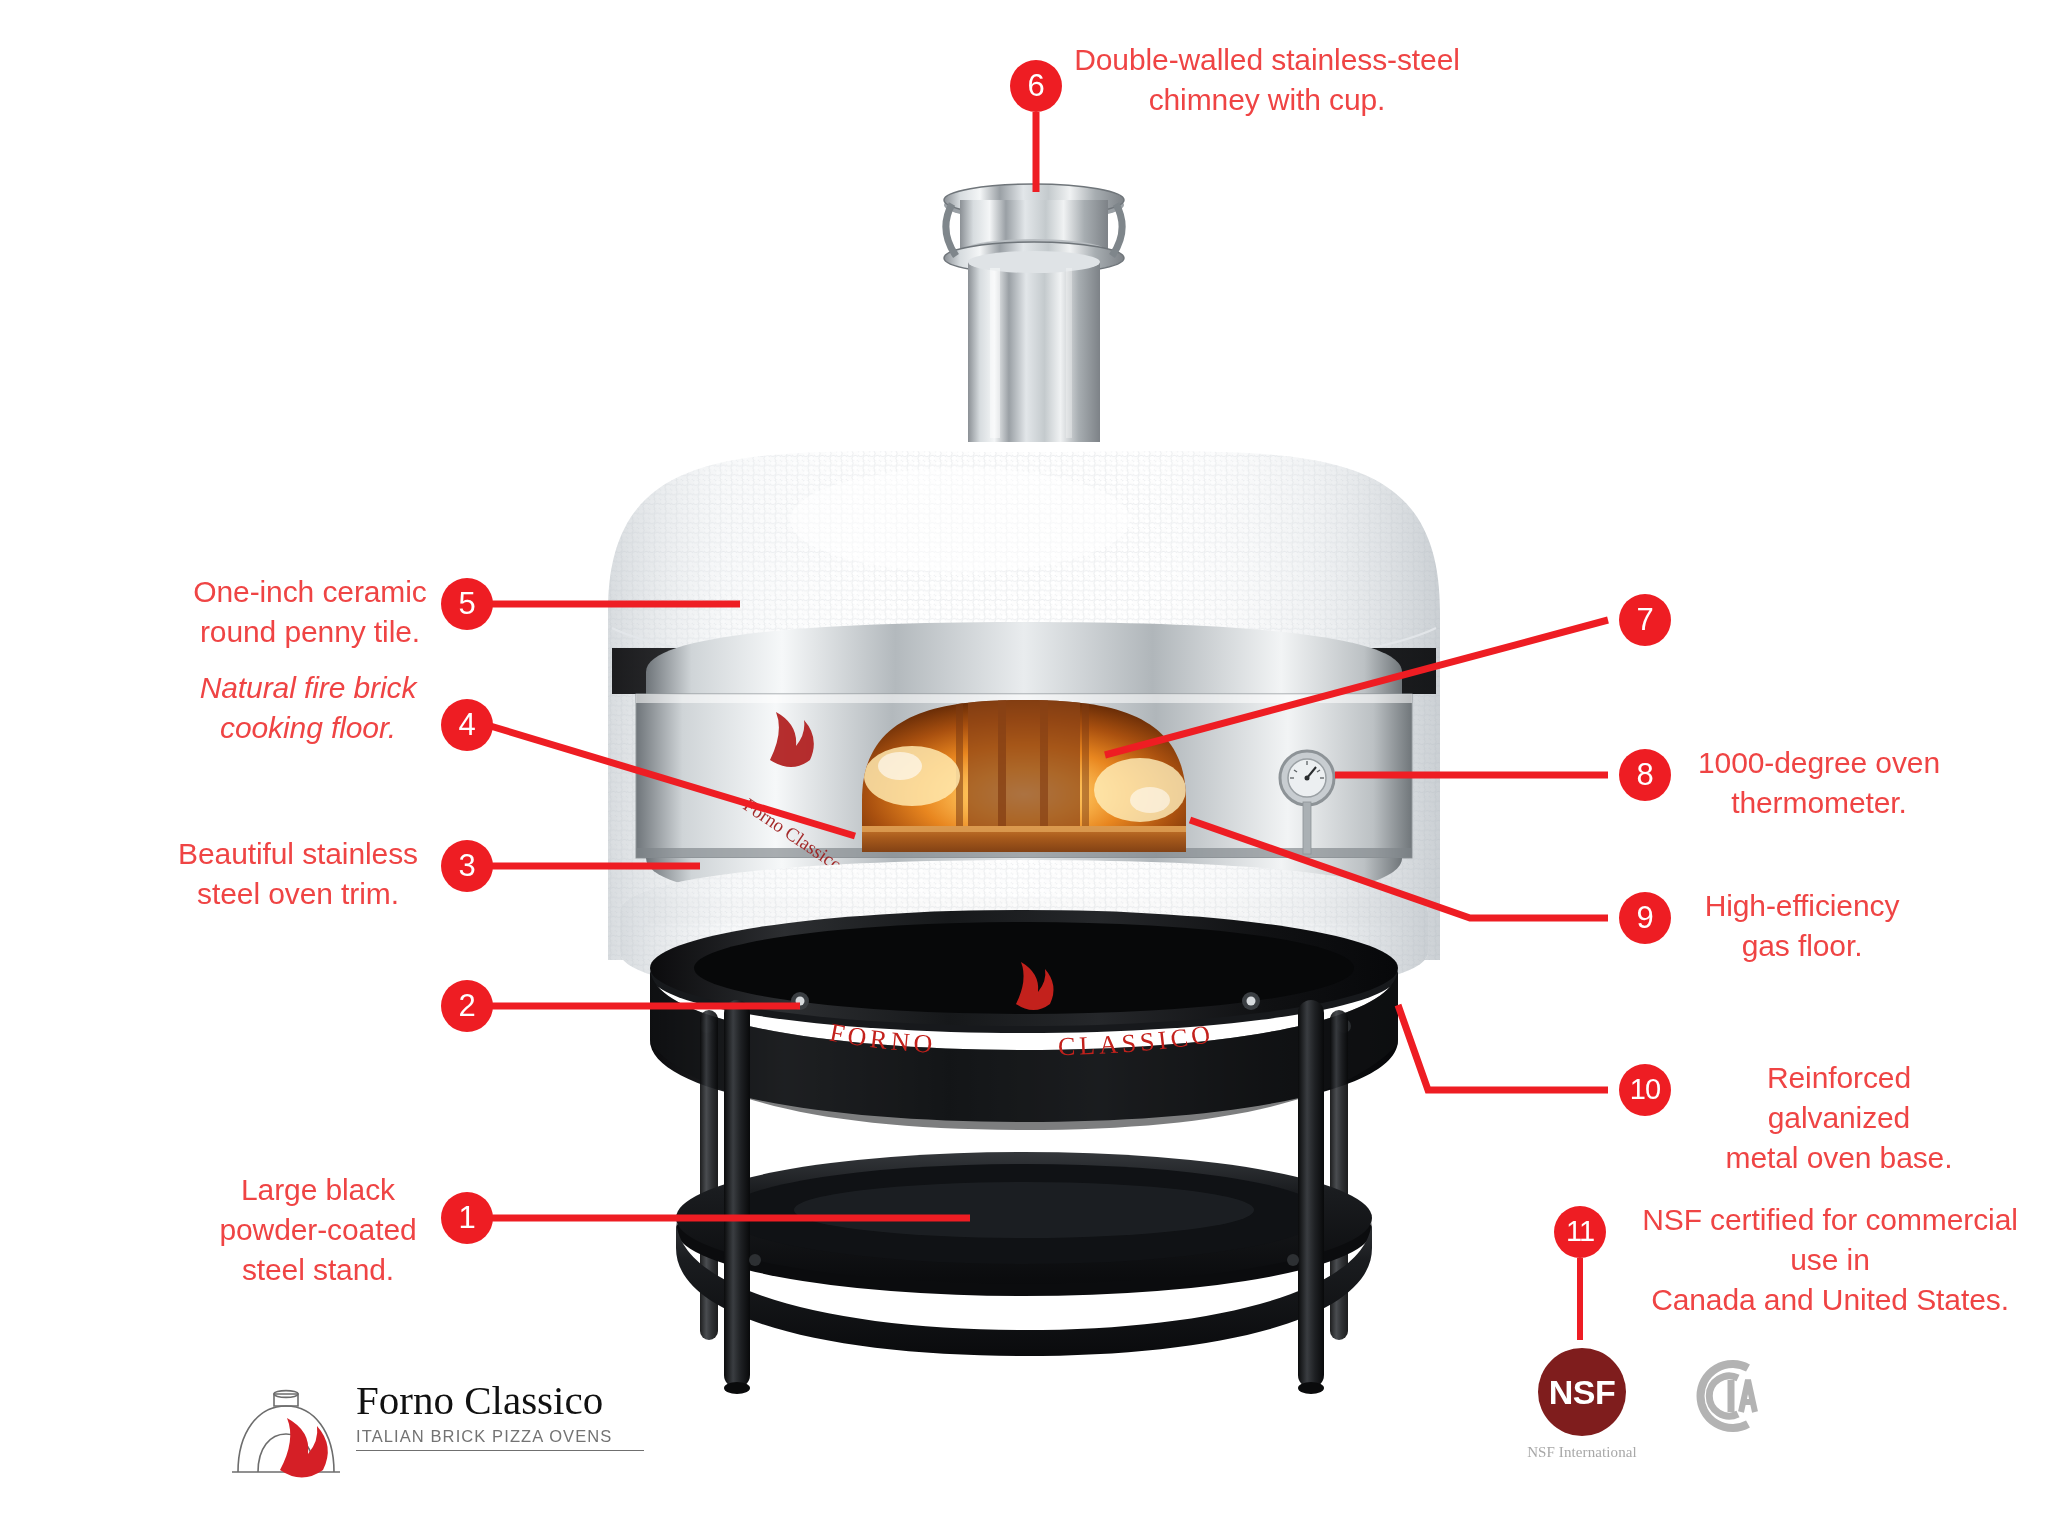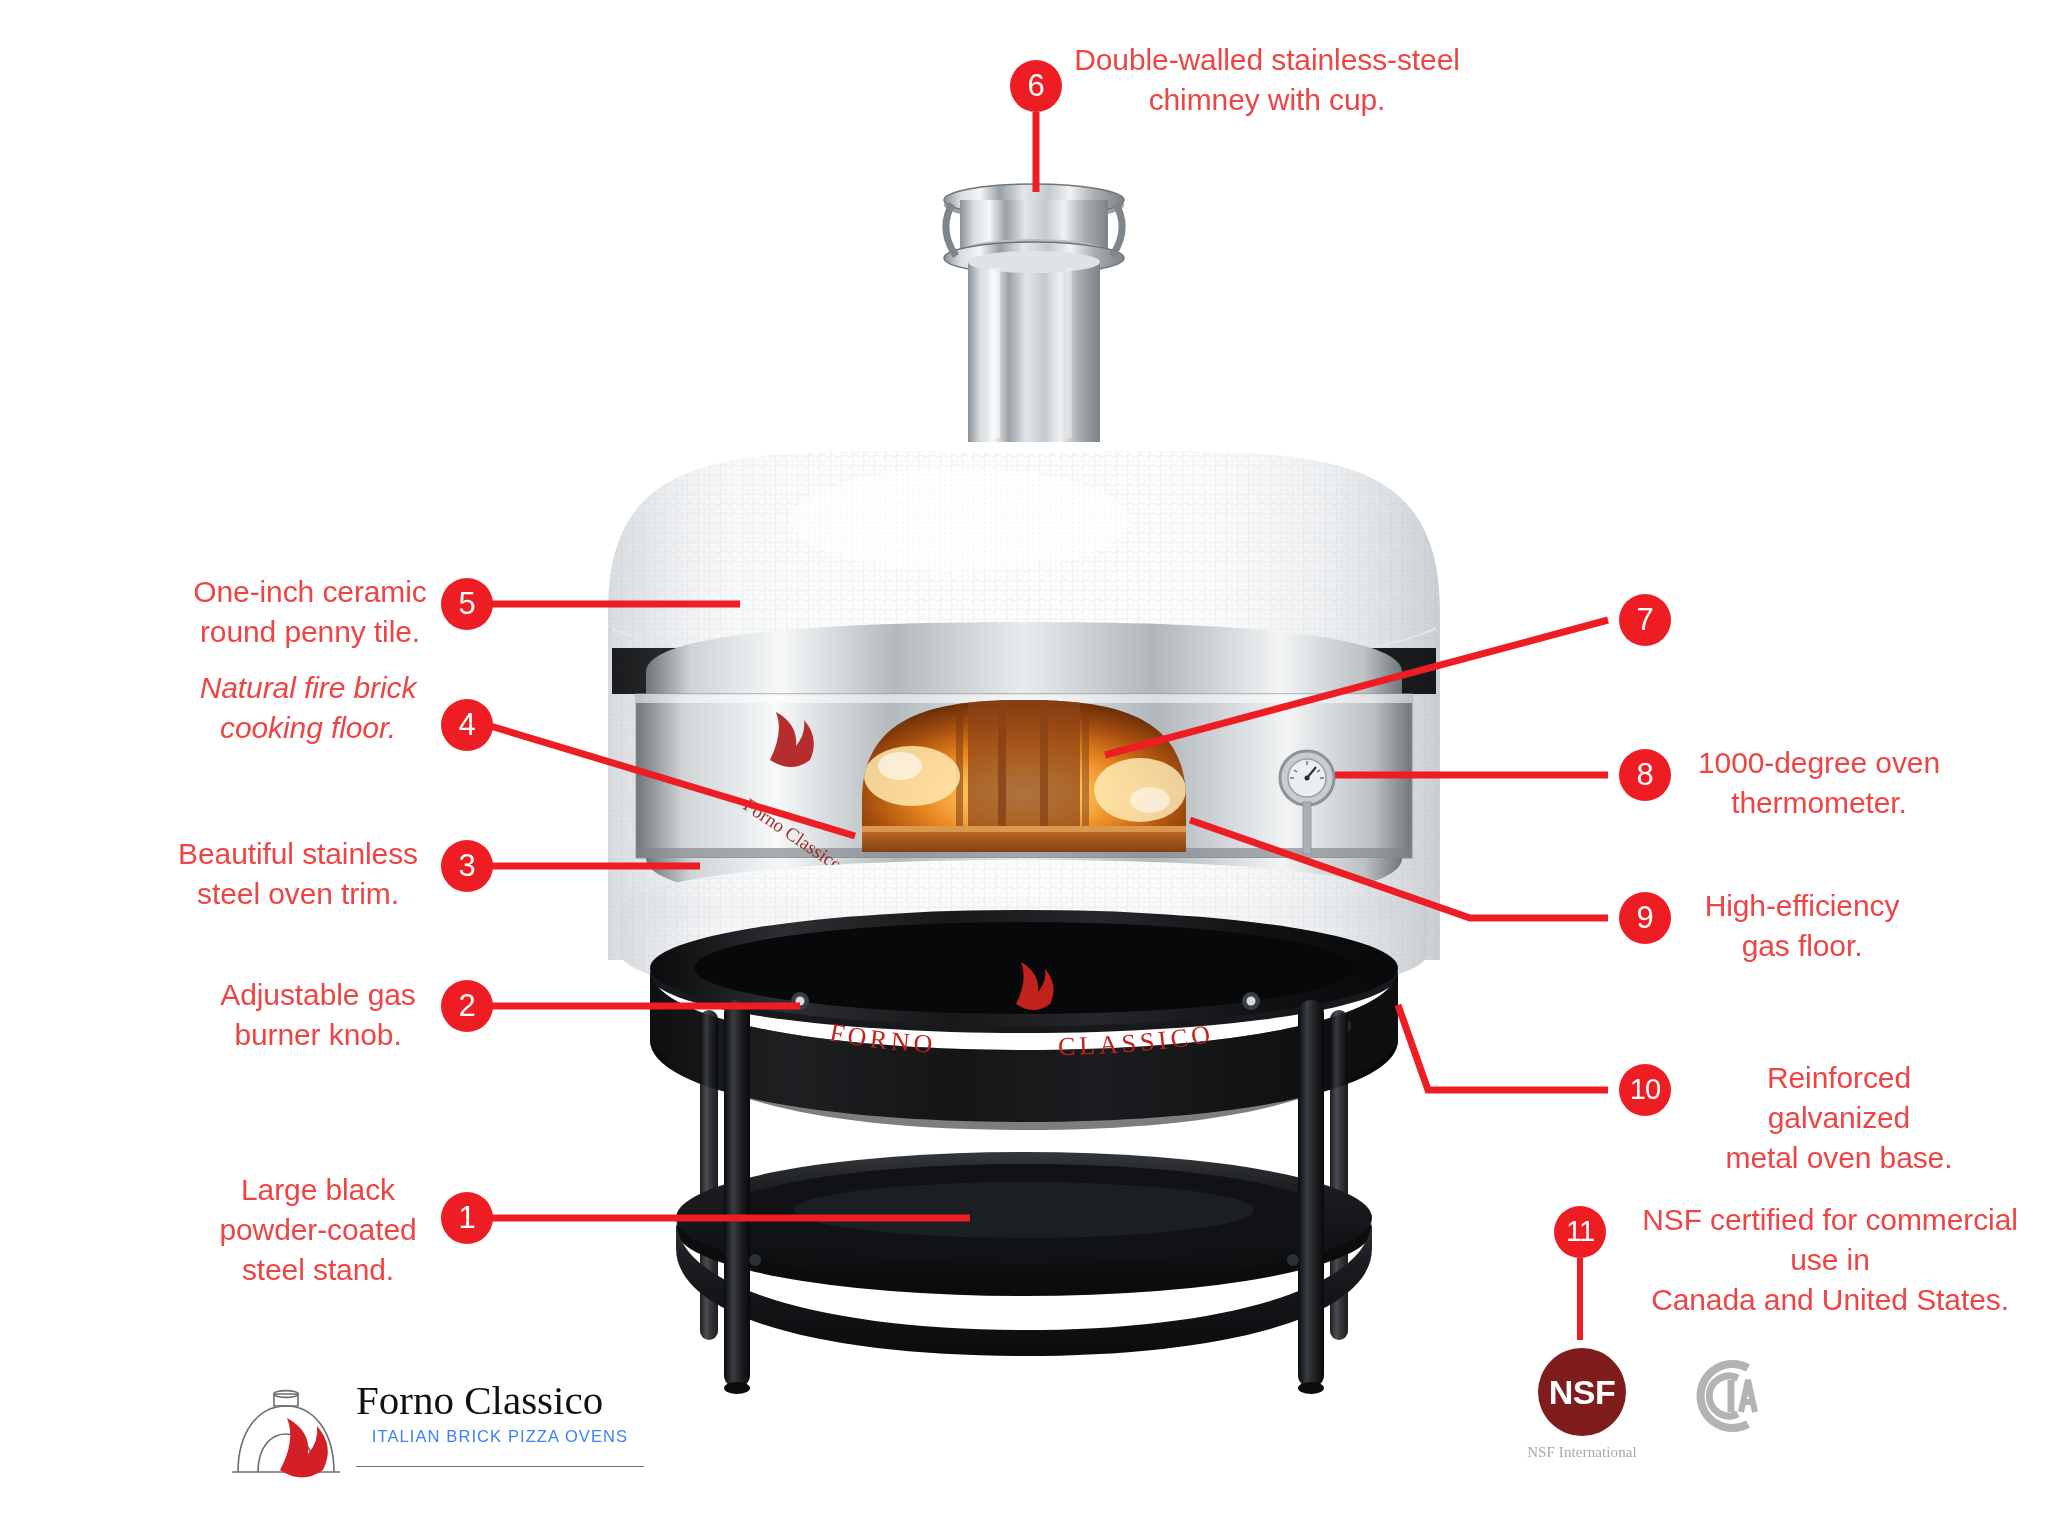--- a/index.html
+++ b/index.html
@@ -74,27 +74,27 @@
     font-family: "Liberation Serif", serif;
     font-size: 41px;
     color: #111111;
     line-height: 1;
     white-space: nowrap;
   }
   #brand-tag {
     font-family: "Liberation Sans", sans-serif;
     font-size: 16.5px;
     letter-spacing: 1.1px;
-    color: #3b82f6;
+    color: #737373;
     margin-top: 6px;
     border-bottom: 1.5px solid #6f6f6f;
-    padding-bottom: 20px;
+    padding-bottom: 4px;
     width: 288px;
     box-sizing: border-box;
-    text-align: center;
+    text-align: left;
     white-space: nowrap;
   }
   
   #certs {
     position: absolute;
     left: 1538px;
     top: 1348px;
     width: 300px;
     height: 130px;
   }
@@ -406,22 +406,20 @@
 
   <div class="callout-text ct-left" style="left:178px; top:572px; width:240px;margin-left:12px;">One-inch ceramic
 round penny tile.</div>
 
   <div class="callout-text ct-left" style="left:198px; top:668px; width:220px;font-style:italic;">Natural fire brick
 cooking floor.</div>
 
   <div class="callout-text ct-left" style="left:178px; top:834px; width:240px;">Beautiful stainless
 steel oven trim.</div>
 
-  <div class="callout-text ct-left" style="left:218px; top:975px; width:200px;">Adjustable gas
-burner knob.</div>
 
   <div class="callout-text ct-left" style="left:218px; top:1170px; width:200px;">Large black
 powder-coated
 steel stand.</div>
 
 
   <div class="callout-text ct-right" style="left:1694px; top:743px; width:250px;">1000-degree oven
 thermometer.</div>
 
   <div class="callout-text ct-right" style="left:1694px; top:886px; width:216px;">High-efficiency

